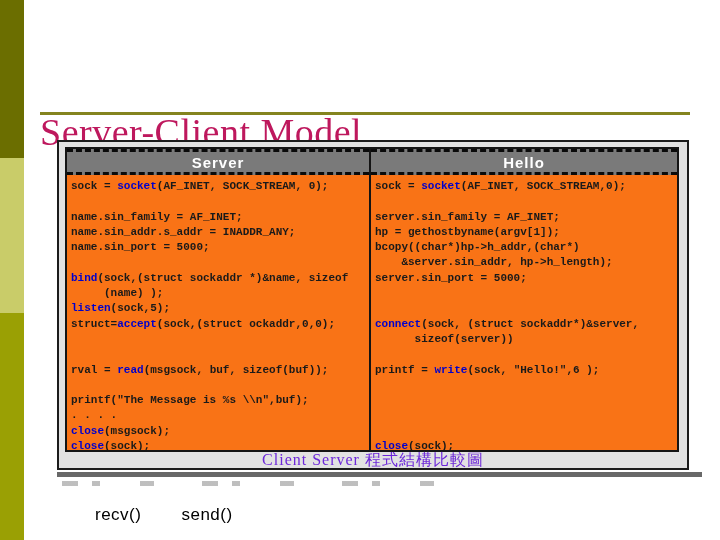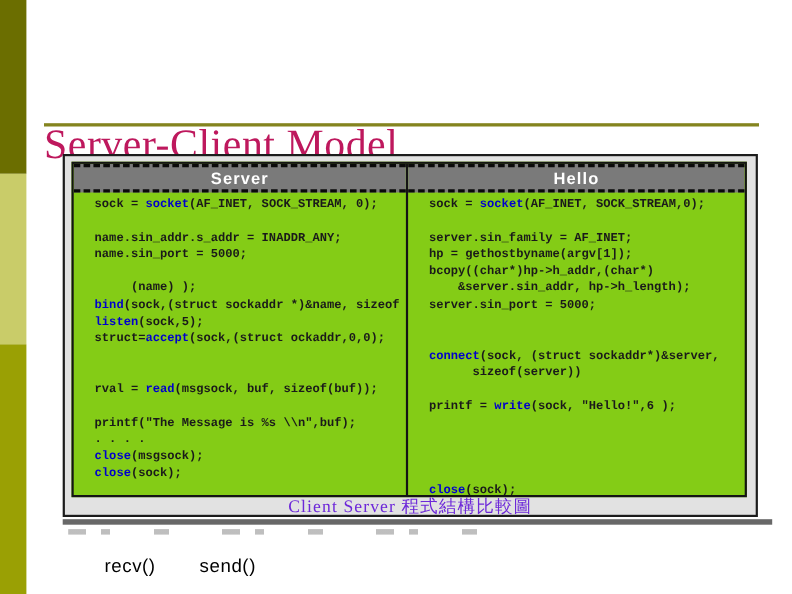--- a/index.html
+++ b/index.html
@@ -29,34 +29,34 @@
     background: #84841f;
   }
 
   
   .embed {
     position: absolute; left: 57px; top: 140px; width: 632px; height: 330px;
     background: #e2e2e2; border: 2px solid #1c1c1c;
   }
   .panel-table {
     position: absolute; left: 6px; top: 5px; width: 614px; height: 305px;
-    display: flex; border: 2px solid #141414; background: #84cc16;
+    display: flex; border: 2px solid #141414; background: #f97316;
   }
   .panel { position: relative; overflow: hidden; }
   .panel-server { width: 304px; border-right: 2px solid #141414; }
   .panel-client { flex: 1; }
   .panel-header {
     height: 26px; background: #7a7a7a;
     border-top: 3px dashed #0a0a0a; border-bottom: 3px dashed #0a0a0a;
     color: #ffffff; font-weight: bold; font-size: 15px;
     display: flex; align-items: center; justify-content: center;
     letter-spacing: 1px;
   }
   .code-area {
-    padding: 4px 6px 0 19px;
+    padding: 4px 6px 0 4px;
     font-family: "Liberation Mono", "DejaVu Sans Mono", monospace;
     font-size: 11px; font-weight: bold; color: #1a1a1a;
     line-height: 15.3px;
   }
   .code-line { white-space: pre; height: 15.3px; }
   .kw { color: #0000cc; }
 
   .embed-caption {
     position: absolute; left: 0; top: 308px; width: 100%;
     text-align: center;
@@ -97,25 +97,26 @@
 <h1 class="slide-title">Server-Client Model</h1>
 <div class="title-rule"></div>
 
 <div class="embed">
   <div class="panel-table">
     <div class="panel panel-server">
       <div class="panel-header">Server</div>
       <div class="code-area">
           <div class="code-line"><span>sock = </span><span class="kw">socket</span><span>(AF_INET, SOCK_STREAM, 0);</span></div>
           <div class="code-line">&nbsp;</div>
+          <div class="code-line"><span>name.sin_family = AF_INET;</span></div>
           <div class="code-line"><span>name.sin_addr.s_addr = INADDR_ANY;</span></div>
           <div class="code-line"><span>name.sin_port = 5000;</span></div>
           <div class="code-line">&nbsp;</div>
+          <div class="code-line"><span class="kw">bind</span><span>(sock,(struct sockaddr *)&amp;name, sizeof</span></div>
           <div class="code-line"><span>     (name) );</span></div>
-          <div class="code-line"><span class="kw">bind</span><span>(sock,(struct sockaddr *)&amp;name, sizeof</span></div>
           <div class="code-line"><span class="kw">listen</span><span>(sock,5);</span></div>
           <div class="code-line"><span>struct=</span><span class="kw">accept</span><span>(sock,(struct ockaddr,0,0);</span></div>
           <div class="code-line">&nbsp;</div>
           <div class="code-line">&nbsp;</div>
           <div class="code-line"><span>rval = </span><span class="kw">read</span><span>(msgsock, buf, sizeof(buf));</span></div>
           <div class="code-line">&nbsp;</div>
           <div class="code-line"><span>printf("The Message is %s \\n",buf);</span></div>
           <div class="code-line"><span>. . . .</span></div>
           <div class="code-line"><span class="kw">close</span><span>(msgsock);</span></div>
           <div class="code-line"><span class="kw">close</span><span>(sock);</span></div>

